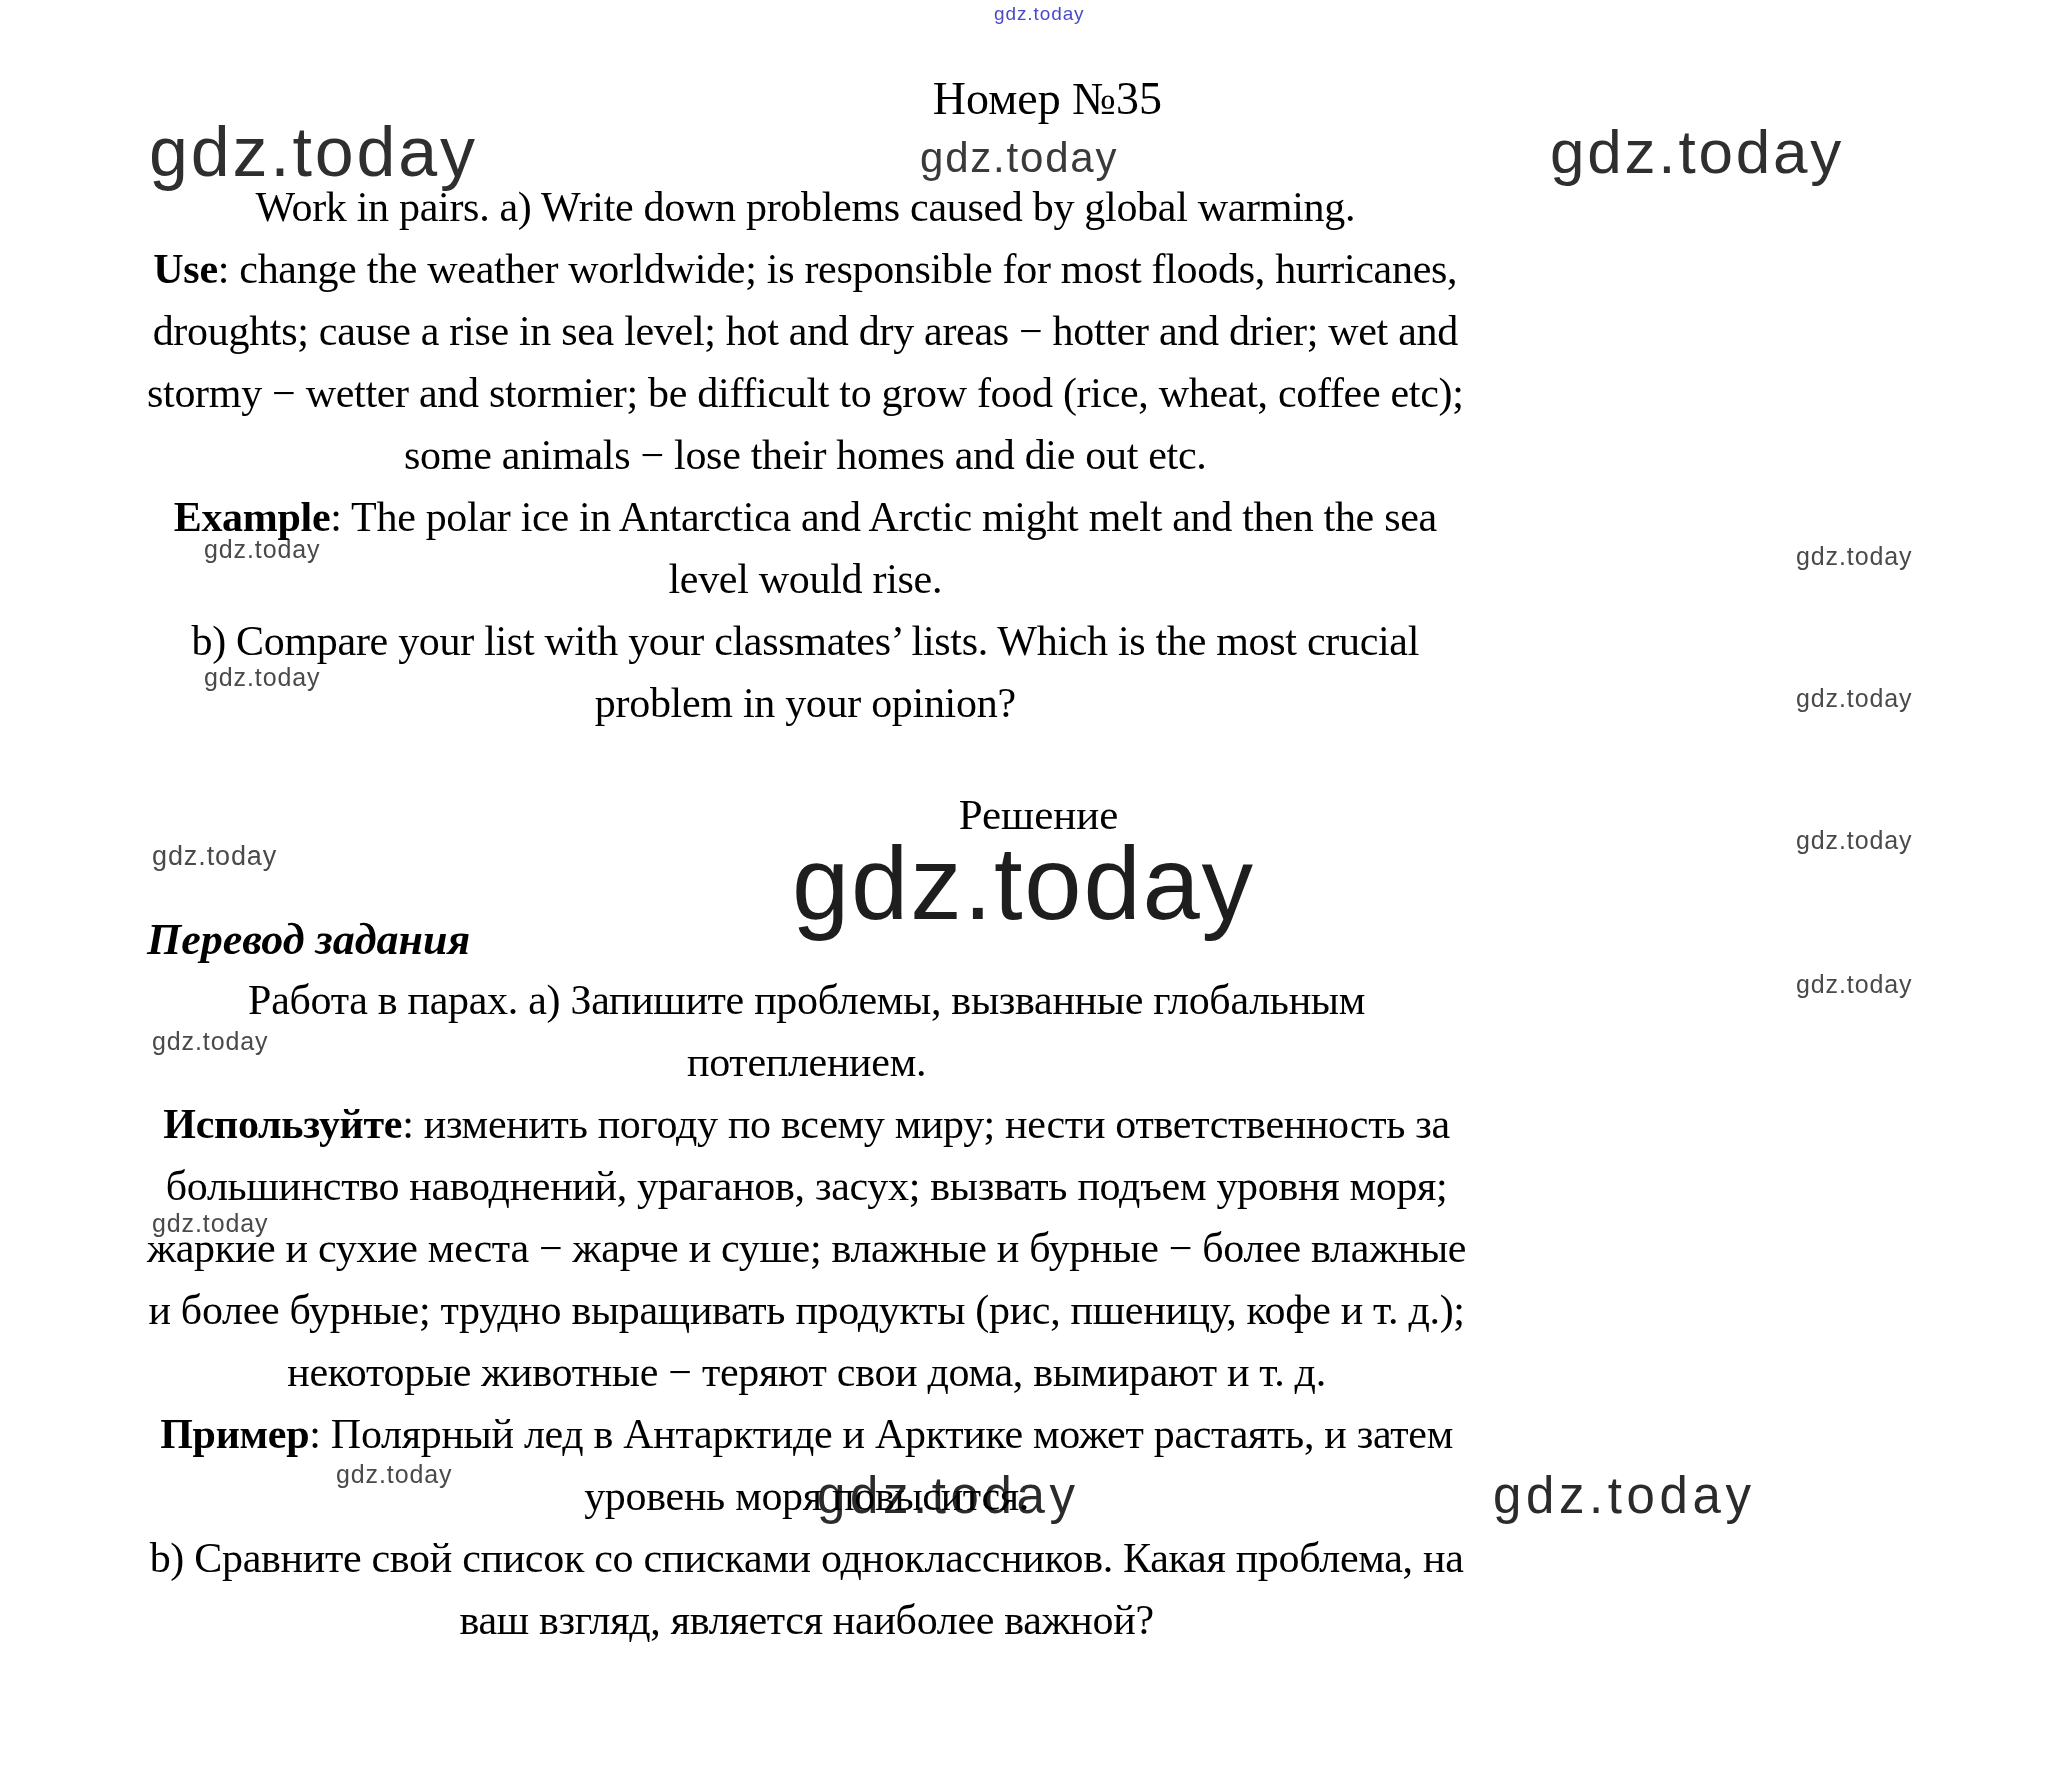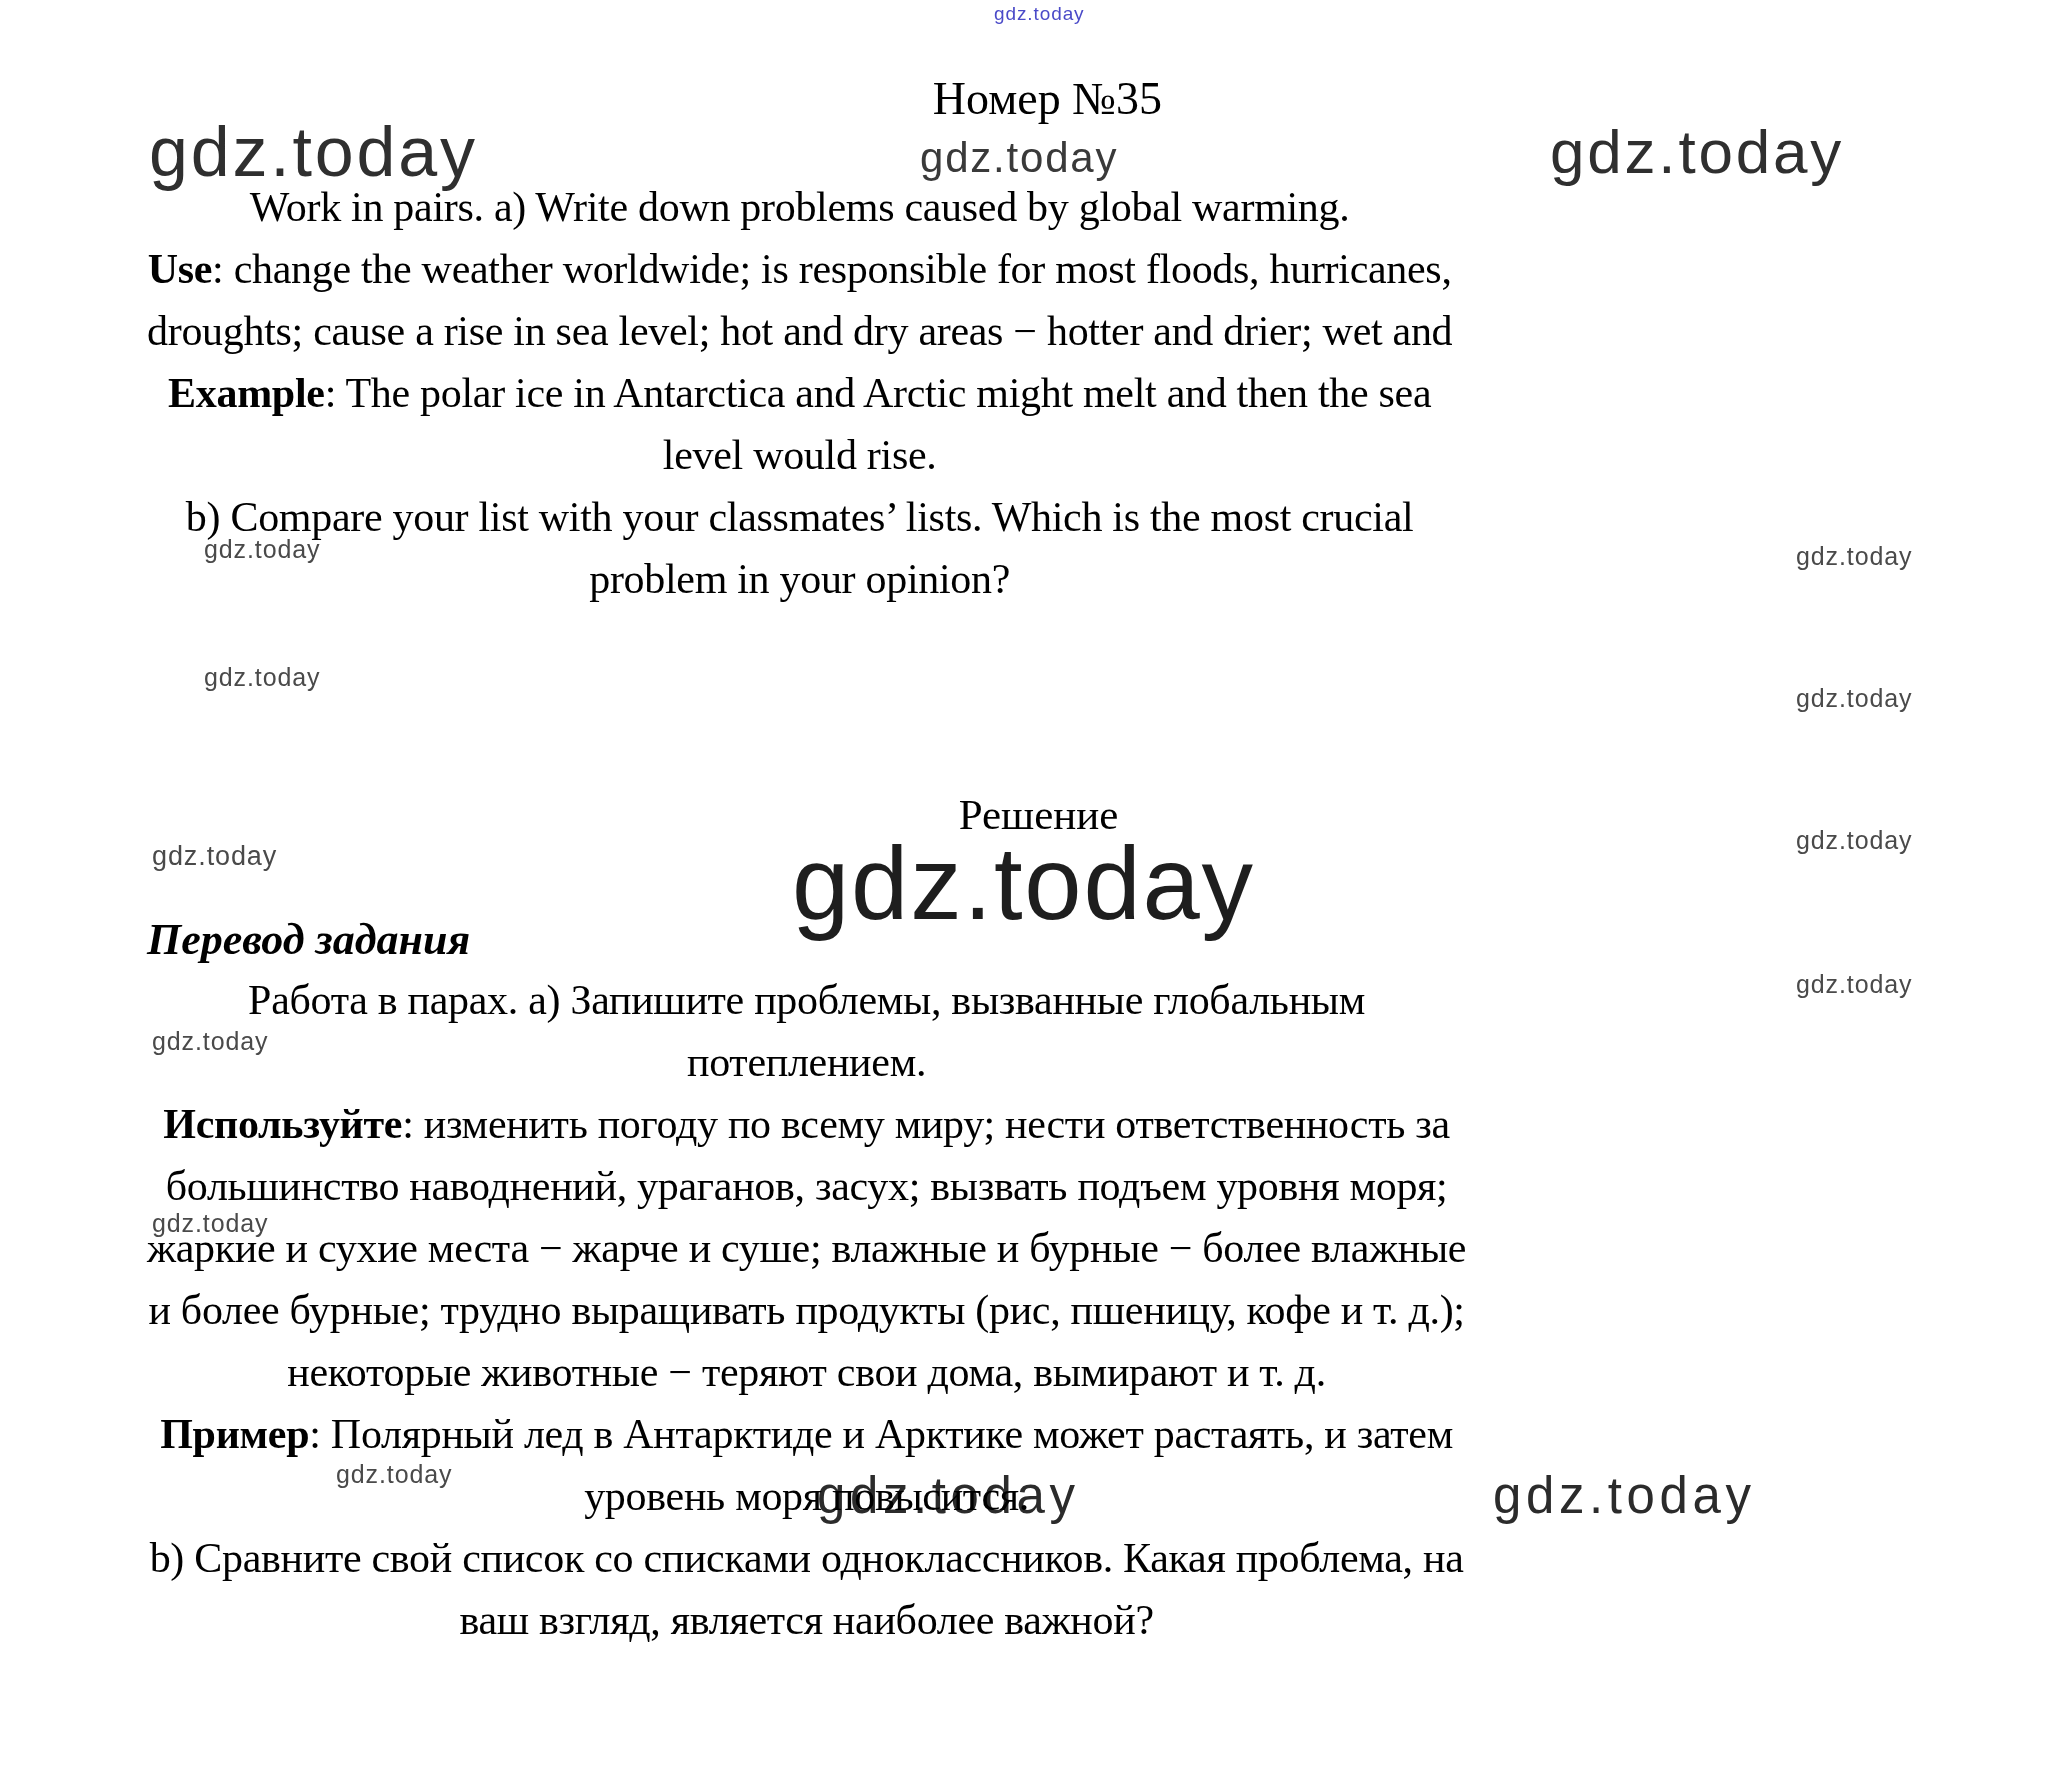--- a/index.html
+++ b/index.html
@@ -83,20 +83,22 @@
   <div class="wm wm-sm wm-s-primer">gdz.today</div>
   <div class="wm wm-med wm-med-1">gdz.today</div>
   <div class="wm wm-med wm-med-2">gdz.today</div>
 
   <div class="title">Номер №35</div>
 
   <div class="en-block">
     <div class="tline"><span class="b"></span><span>Work in pairs. a) Write down problems caused by global warming.</span></div>
     <div class="tline"><span class="b">Use</span><span>: change the weather worldwide; is responsible for most floods, hurricanes,</span></div>
     <div class="tline"><span class="b"></span><span>droughts; cause a rise in sea level; hot and dry areas − hotter and drier; wet and</span></div>
+    <div class="tline"><span class="b"></span><span>stormy − wetter and stormier; be difficult to grow food (rice, wheat, coffee etc);</span></div>
+    <div class="tline"><span class="b"></span><span>some animals − lose their homes and die out etc.</span></div>
     <div class="tline"><span class="b">Example</span><span>: The polar ice in Antarctica and Arctic might melt and then the sea</span></div>
     <div class="tline"><span class="b"></span><span>level would rise.</span></div>
     <div class="tline"><span class="b"></span><span>b) Compare your list with your classmates’ lists. Which is the most crucial</span></div>
     <div class="tline"><span class="b"></span><span>problem in your opinion?</span></div>
   </div>
 
   <div class="solution-title">Решение</div>
   <div class="translation-title">Перевод задания</div>
 
   <div class="ru-block">

